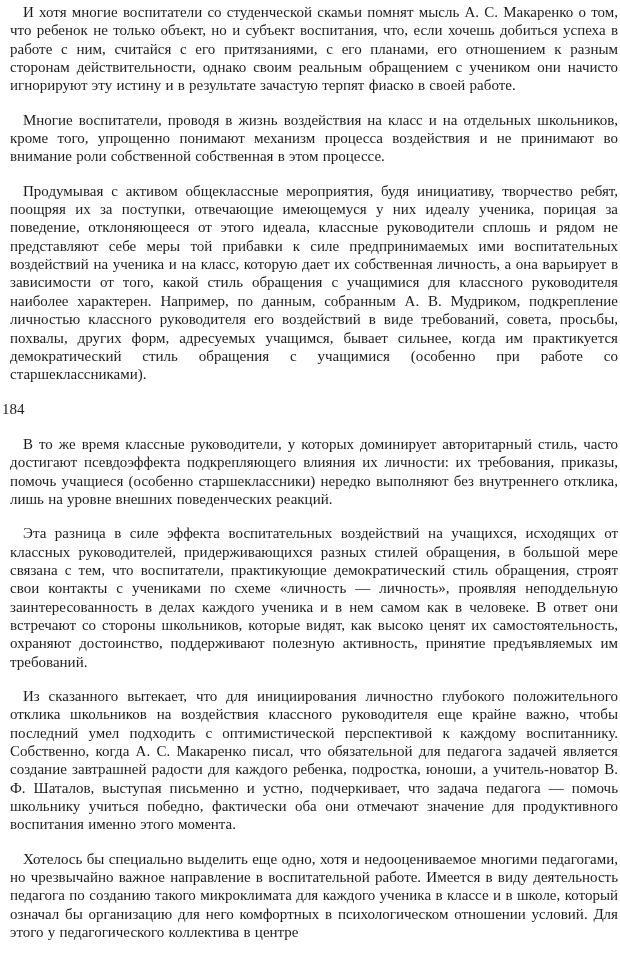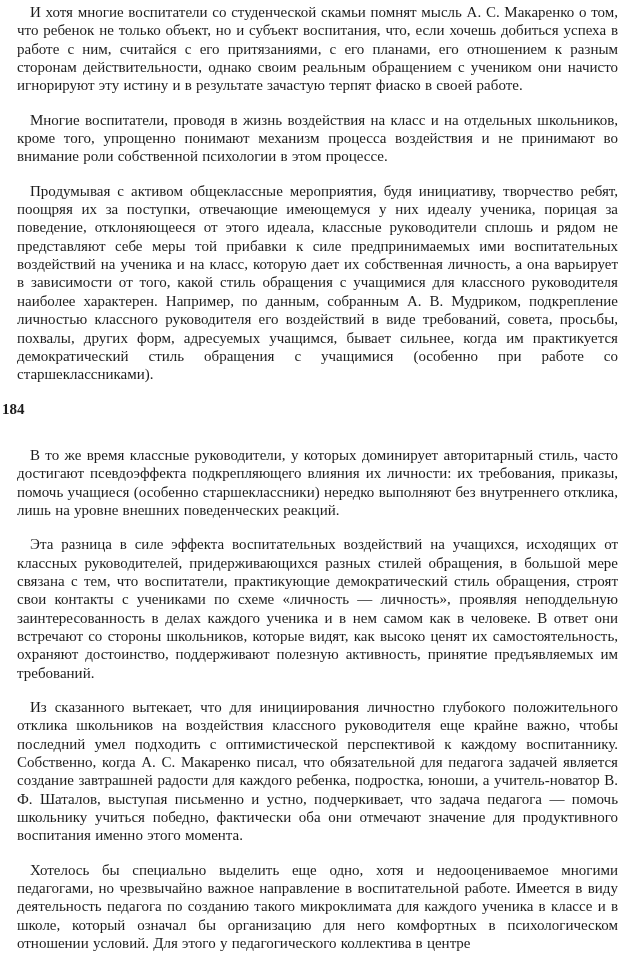--- a/index.html
+++ b/index.html
@@ -15,41 +15,40 @@
     color: #1c1c1c;
   }
   .page {
     box-sizing: border-box;
     width: 620px;
     height: 954px;
     padding: 3px 2px 0 2px;
     background: #ffffff;
   }
   .para {
-    margin: 0 0 16px 15px;
+    margin: 0 0 16px 8px;
     font-size: 15px;
     line-height: 18.35px;
     text-align: justify;
     text-indent: 13px;
     word-spacing: 0.5px;
   }
   .page-number {
-    margin: 0 0 28px 0;
+    margin: 0 0 17px 0;
     font-size: 15px;
     line-height: 18.35px;
     text-align: left;
     text-indent: 0;
-    font-weight: bold;
   }
 </style>
 </head>
 <body>
 
 <div class="page">
   <p class="para">И хотя многие воспитатели со студенческой скамьи помнят мысль А. С. Макаренко о том, что ребенок не только объект, но и субъект воспитания, что, если хочешь добиться успеха в работе с ним, считайся с его притязаниями, с его планами, его отношением к разным сторонам действительности, однако своим реальным обращением с учеником они начисто игнорируют эту истину и в результате зачастую терпят фиаско в своей работе.</p>
-  <p class="para">Многие воспитатели, проводя в жизнь воздействия на класс и на отдельных школьников, кроме того, упрощенно понимают механизм процесса воздействия и не принимают во внимание роли собственной психологии в этом процессе.</p>
+  <p class="para">Многие воспитатели, проводя в жизнь воздействия на класс и на отдельных школьников, кроме того, упрощенно понимают механизм процесса воздействия и не принимают во внимание роли собственной собственная в этом процессе.</p>
   <p class="para">Продумывая с активом общеклассные мероприятия, будя инициативу, творчество ребят, поощряя их за поступки, отвечающие имеющемуся у них идеалу ученика, порицая за поведение, отклоняющееся от этого идеала, классные руководители сплошь и рядом не представляют себе меры той прибавки к силе предпринимаемых ими воспитательных воздействий на ученика и на класс, которую дает их собственная личность, а она варьирует в зависимости от того, какой стиль обращения с учащимися для классного руководителя наиболее характерен. Например, по данным, собранным А. В. Мудриком, подкрепление личностью классного руководителя его воздействий в виде требований, совета, просьбы, похвалы, других форм, адресуемых учащимся, бывает сильнее, когда им практикуется демократический стиль обращения с учащимися (особенно при работе со старшеклассниками).</p>
   <div class="page-number">184</div>
   <p class="para">В то же время классные руководители, у которых доминирует авторитарный стиль, часто достигают псевдоэффекта подкрепляющего влияния их личности: их требования, приказы, помочь учащиеся (особенно старшеклассники) нередко выполняют без внутреннего отклика, лишь на уровне внешних поведенческих реакций.</p>
   <p class="para">Эта разница в силе эффекта воспитательных воздействий на учащихся, исходящих от классных руководителей, придерживающихся разных стилей обращения, в большой мере связана с тем, что воспитатели, практикующие демократический стиль обращения, строят свои контакты с учениками по схеме «личность — личность», проявляя неподдельную заинтересованность в делах каждого ученика и в нем самом как в человеке. В ответ они встречают со стороны школьников, которые видят, как высоко ценят их самостоятельность, охраняют достоинство, поддерживают полезную активность, принятие предъявляемых им требований.</p>
   <p class="para">Из сказанного вытекает, что для инициирования личностно глубокого положительного отклика школьников на воздействия классного руководителя еще крайне важно, чтобы последний умел подходить с оптимистической перспективой к каждому воспитаннику. Собственно, когда А. С. Макаренко писал, что обязательной для педагога задачей является создание завтрашней радости для каждого ребенка, подростка, юноши, а учитель-новатор В. Ф. Шаталов, выступая письменно и устно, подчеркивает, что задача педагога — помочь школьнику учиться победно, фактически оба они отмечают значение для продуктивного воспитания именно этого момента.</p>
   <p class="para">Хотелось бы специально выделить еще одно, хотя и недооцениваемое многими педагогами, но чрезвычайно важное направление в воспитательной работе. Имеется в виду деятельность педагога по созданию такого микроклимата для каждого ученика в классе и в школе, который означал бы организацию для него комфортных в психологическом отношении условий. Для этого у педагогического коллектива в центре</p>
 </div>
 
 </body></html>

